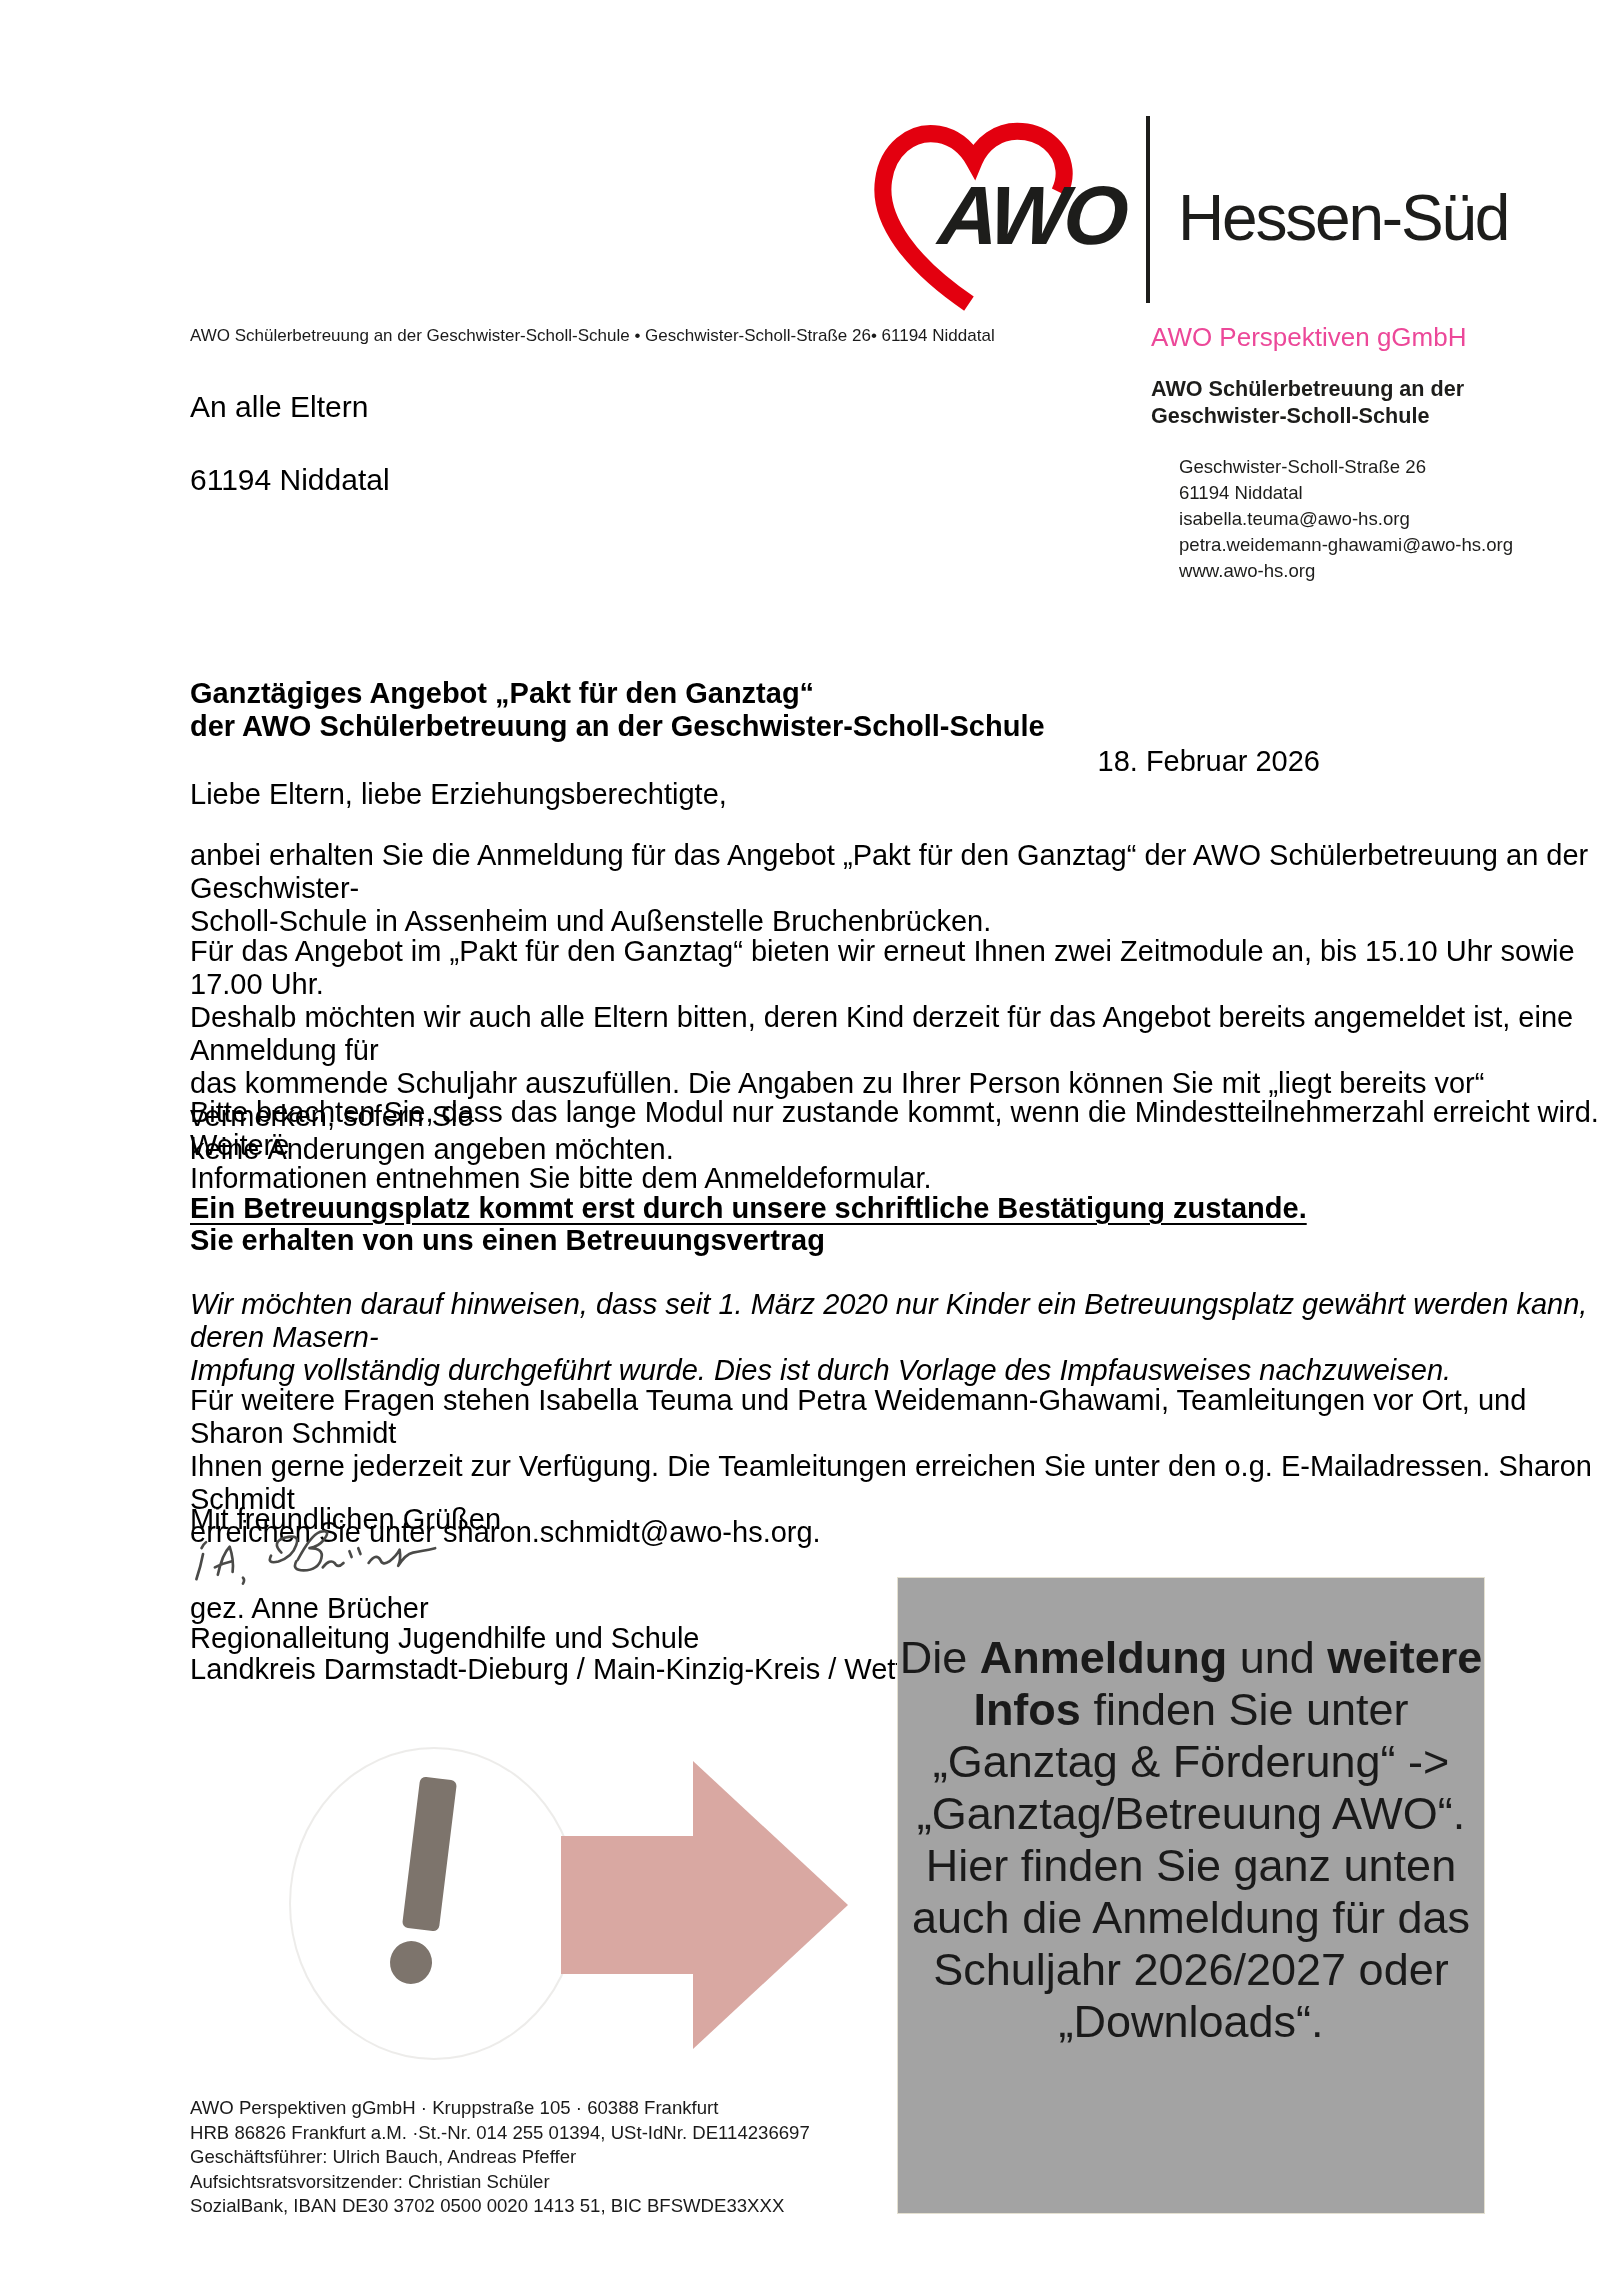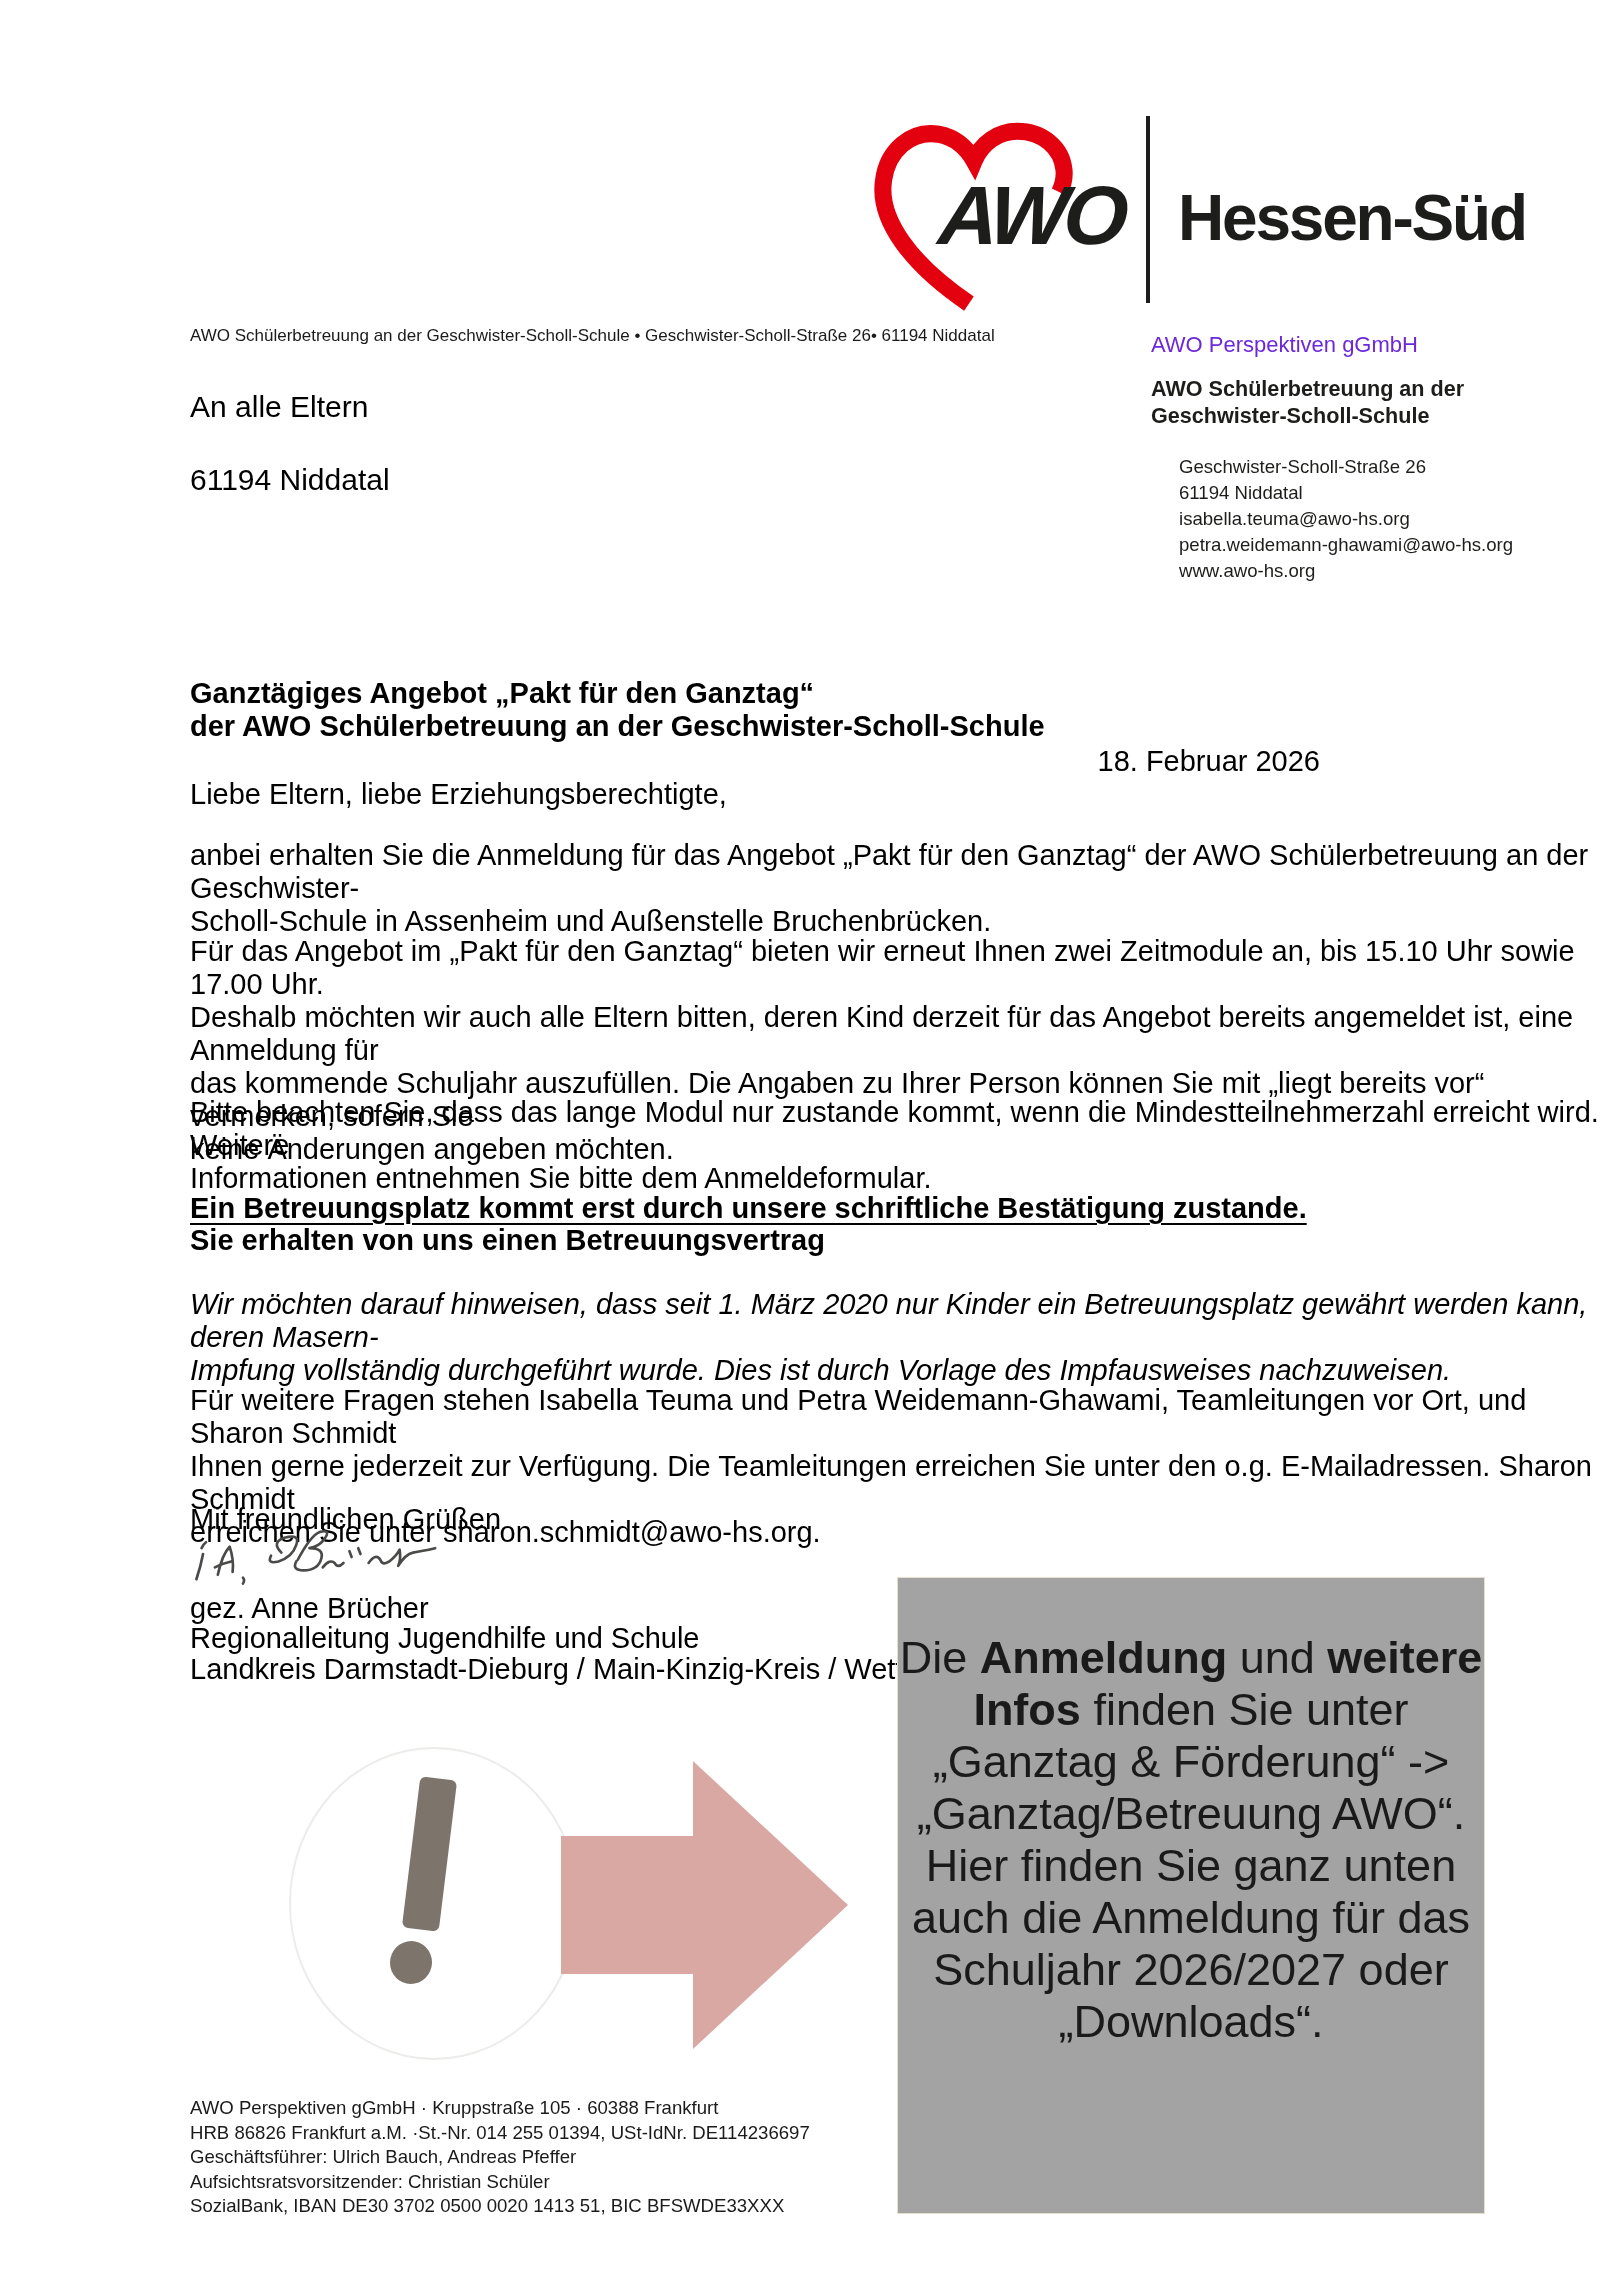--- a/index.html
+++ b/index.html
@@ -12,24 +12,24 @@
   .pre{white-space:pre-line;}
 
   
   .heart-svg{left:870px;top:112px;width:212px;height:199px;}
   .awo-wordmark{
     left:939px;top:174px;font-size:83px;font-weight:900;font-style:italic;
     letter-spacing:-4.5px;color:#1d1d1b;transform:skewX(-4deg);line-height:1;
   }
   .logo-divider{left:1146px;top:116px;width:3.7px;height:187px;background:#1d1d1b;}
   .region-name{
-    left:1178px;top:186px;font-size:64px;font-weight:700;color:#1d1d1b;
+    left:1178px;top:186px;font-size:64px;font-weight:400;color:#1d1d1b;
     letter-spacing:-2.2px;line-height:1;
   }
-  .org-name{left:1151px;top:332px;font-size:22px;color:#6d28d9;}
+  .org-name{left:1151px;top:322px;font-size:26px;color:#ec4899;}
 
   
   .sender-line{left:190px;top:326px;font-size:17px;color:#1a1a1a;}
   .recipient-1{left:190px;top:390px;font-size:30px;}
   .recipient-2{left:190px;top:463px;font-size:30px;}
   .contact-bold{left:1151px;top:375px;font-size:21.6px;font-weight:700;line-height:27px;color:#1d1d1b;}
   .contact-details{left:1151px;top:454px;font-size:18.6px;line-height:26px;color:#1d1d1b;margin-left:28px;}
 
   
   .body-text{font-size:29px;line-height:33px;}

